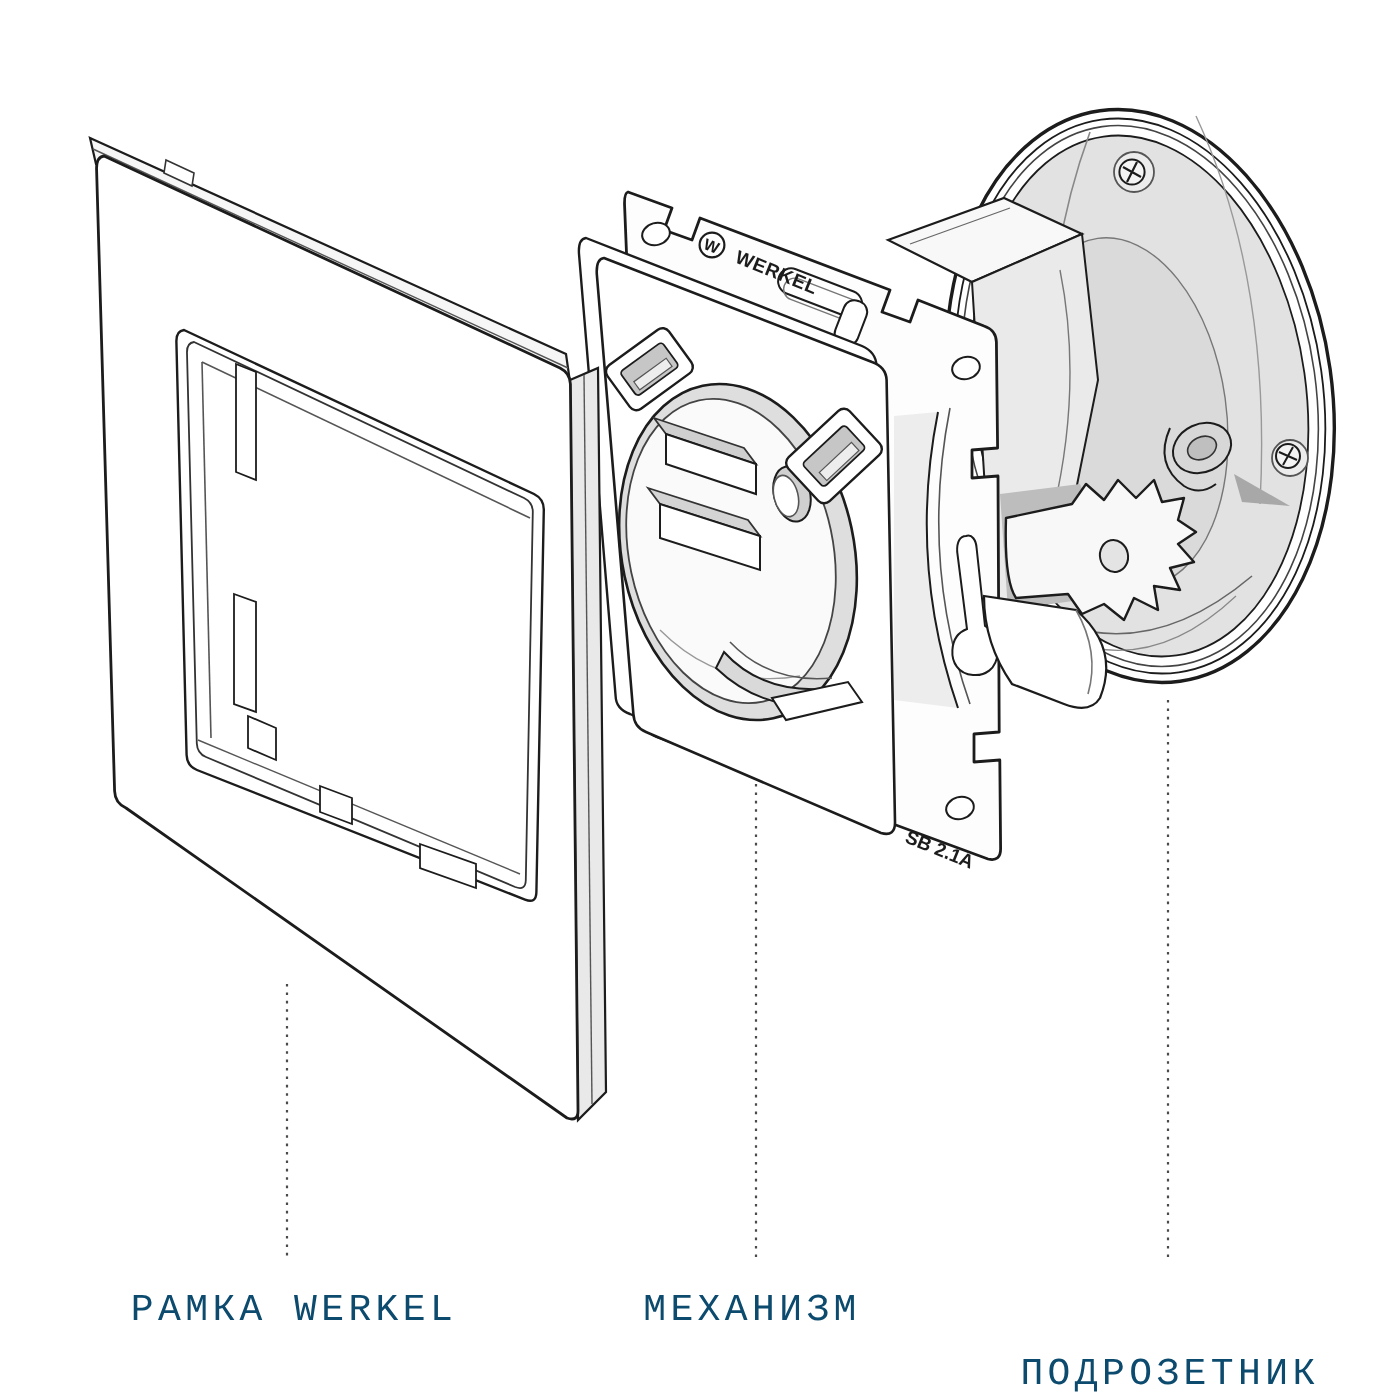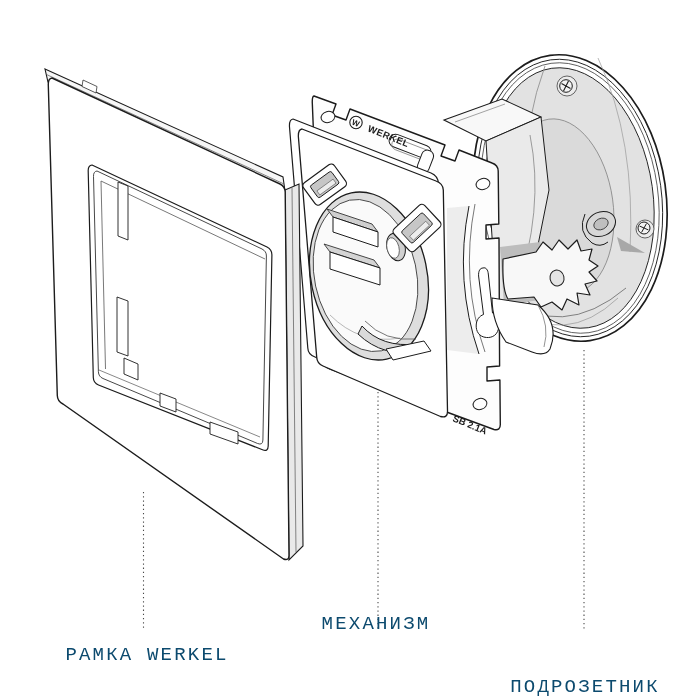--- a/index.html
+++ b/index.html
@@ -187,16 +187,16 @@
   </g>
 
   <g stroke="#4a4a4a" stroke-width="1.1" stroke-dasharray="1.3,2.9">
     <path d="M143.5,492 L143.5,630"></path>
     <path d="M378,392 L378,630"></path>
     <path d="M584,350 L584,630"></path>
   </g>
 </svg>
 
 <div class="part-label" style="left:147px;top:644px;">РАМКА WERKEL</div>
-<div class="part-label" style="left:376px;top:613px;text-align:center;">МЕХАНИЗМ</div>
+<div class="part-label" style="left:376px;top:644px;text-align:center;">МЕХАНИЗМ</div>
 <div class="part-label" style="left:585px;top:644px;margin-top:32px;">ПОДРОЗЕТНИК</div>
 
 </div>
 
 </body></html>

